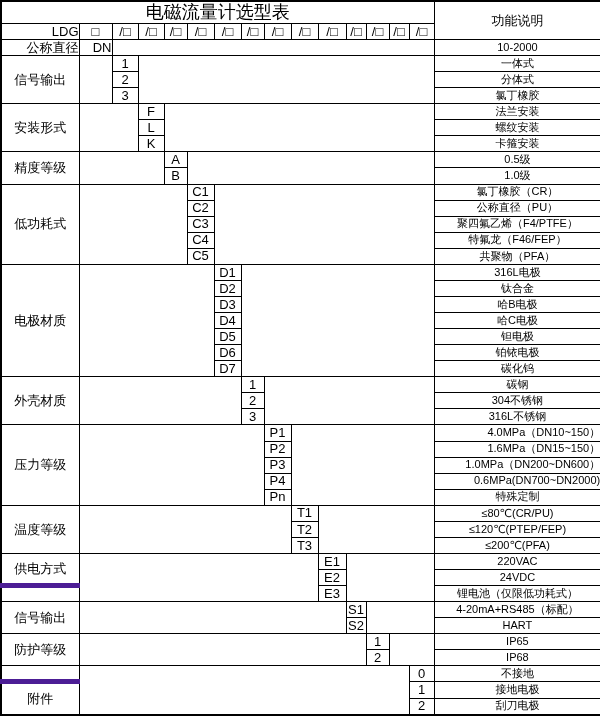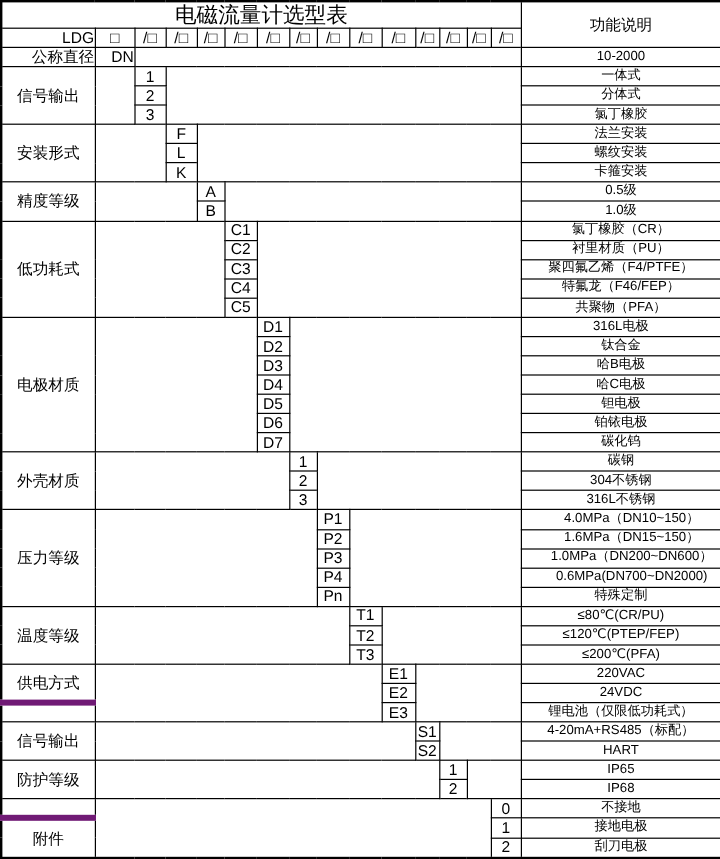--- a/index.html
+++ b/index.html
@@ -4,24 +4,24 @@
 <style>
   html,body{margin:0;padding:0;background:#fff;}
   body{font-family:"Liberation Sans","DejaVu Sans",sans-serif;color:#000;}
   table{border-collapse:collapse;table-layout:fixed;width:600px;height:716px;border:2px solid #000;background:#fff;}
   td{border:1px solid #000;padding:0;font-size:13px;line-height:1.05;text-align:center;vertical-align:middle;overflow:hidden;white-space:nowrap;}
   td.title{font-size:18px;}
   td.fn-head{font-size:13px;}
   td.model-prefix{text-align:right;padding-left:8px;}
   td.box{font-size:13px;}
   td.align-left{text-align:right;padding-left:3px;}
-  td.fn-left{text-align:center;padding-left:18px;}
+  td.fn-left{text-align:right;padding-left:18px;}
   td.fn{font-size:11px;}
-  td.faint-b{border-bottom:5px solid #701a75;}
-  td.faint-t{border-top:1px solid #4c1d95;}
+  td.faint-b{border-bottom:1px solid #701a75;}
+  td.faint-t{border-top:5px solid #4c1d95;}
 </style>
 </head>
 <body>
 
 <table id="sel-table">
     <colgroup>
       <col style="width: 78px;">
       <col style="width: 33px;">
       <col style="width: 26px;">
       <col style="width: 26px;">
@@ -109,21 +109,21 @@
       </tr>
       <tr>
         <td class="g-label" rowspan="5">低功耗式</td>
         <td class="spacer" colspan="4" rowspan="5"></td>
         <td class="code">C1</td>
         <td class="spacer" colspan="9" rowspan="5"></td>
         <td class="fn">氯丁橡胶（CR）</td>
       </tr>
       <tr>
         <td class="code">C2</td>
-        <td class="fn">衬里材质（PU）</td>
+        <td class="fn">公称直径（PU）</td>
       </tr>
       <tr>
         <td class="code">C3</td>
         <td class="fn">聚四氟乙烯（F4/PTFE）</td>
       </tr>
       <tr>
         <td class="code">C4</td>
         <td class="fn">特氟龙（F46/FEP）</td>
       </tr>
       <tr>

